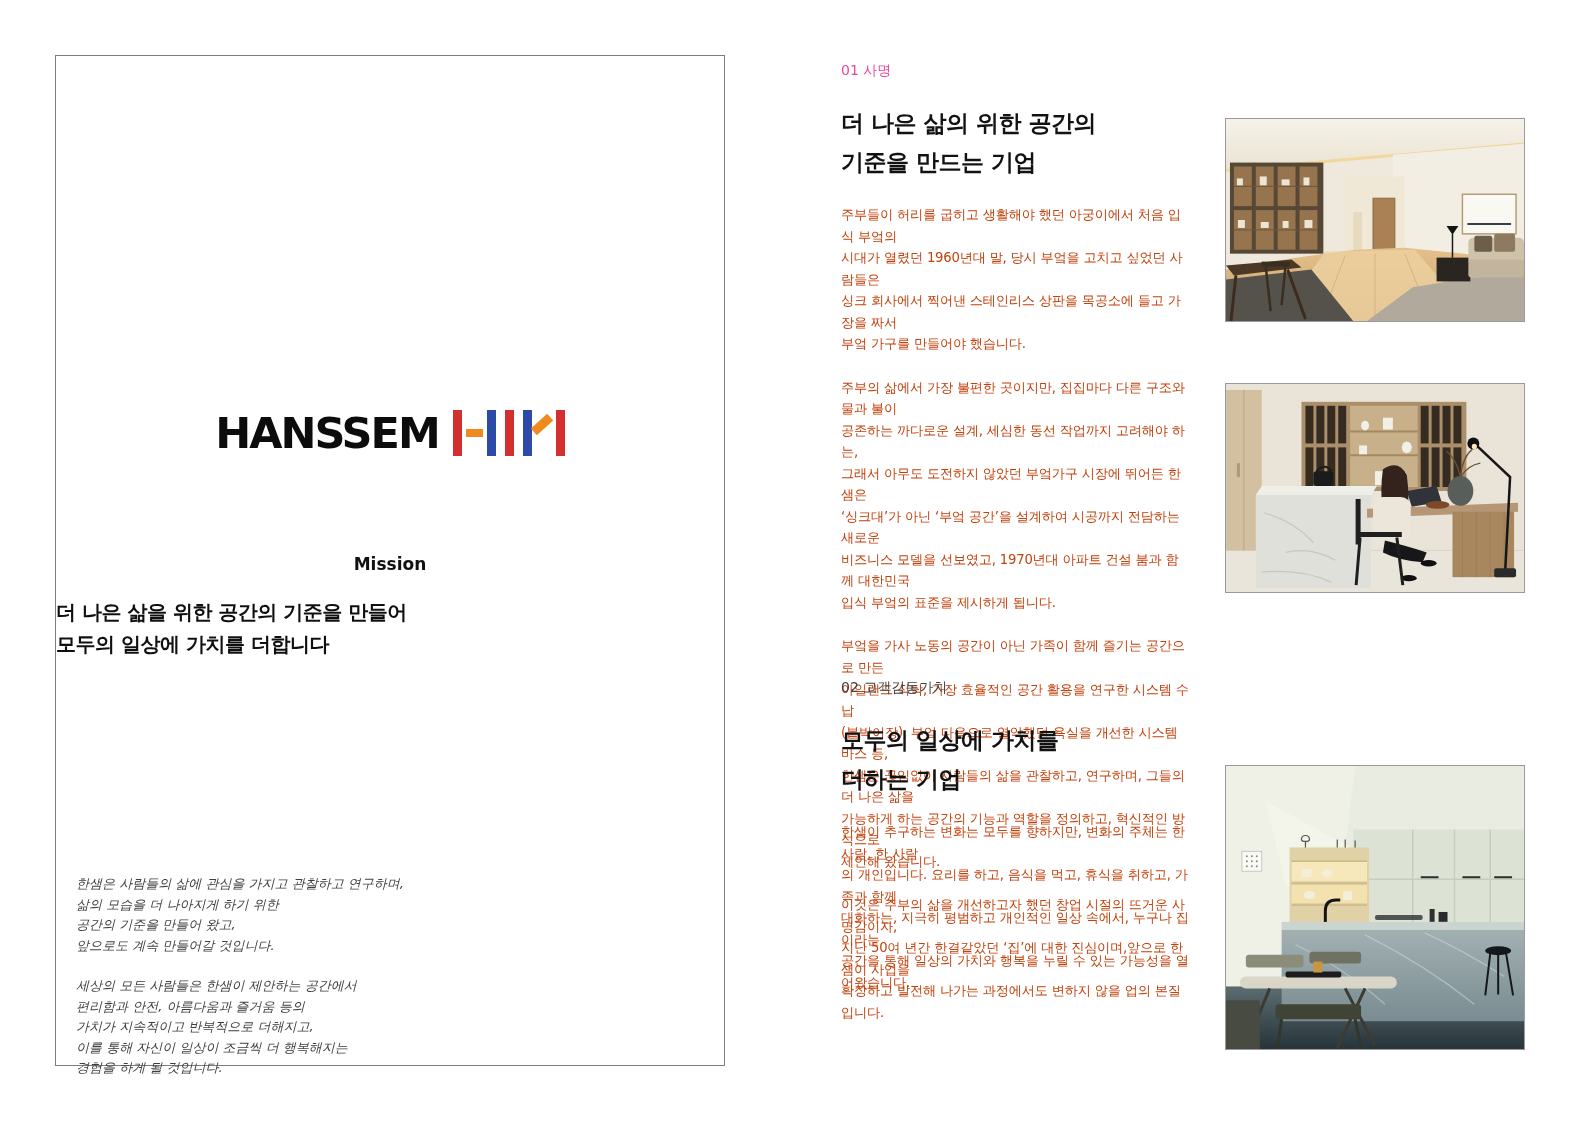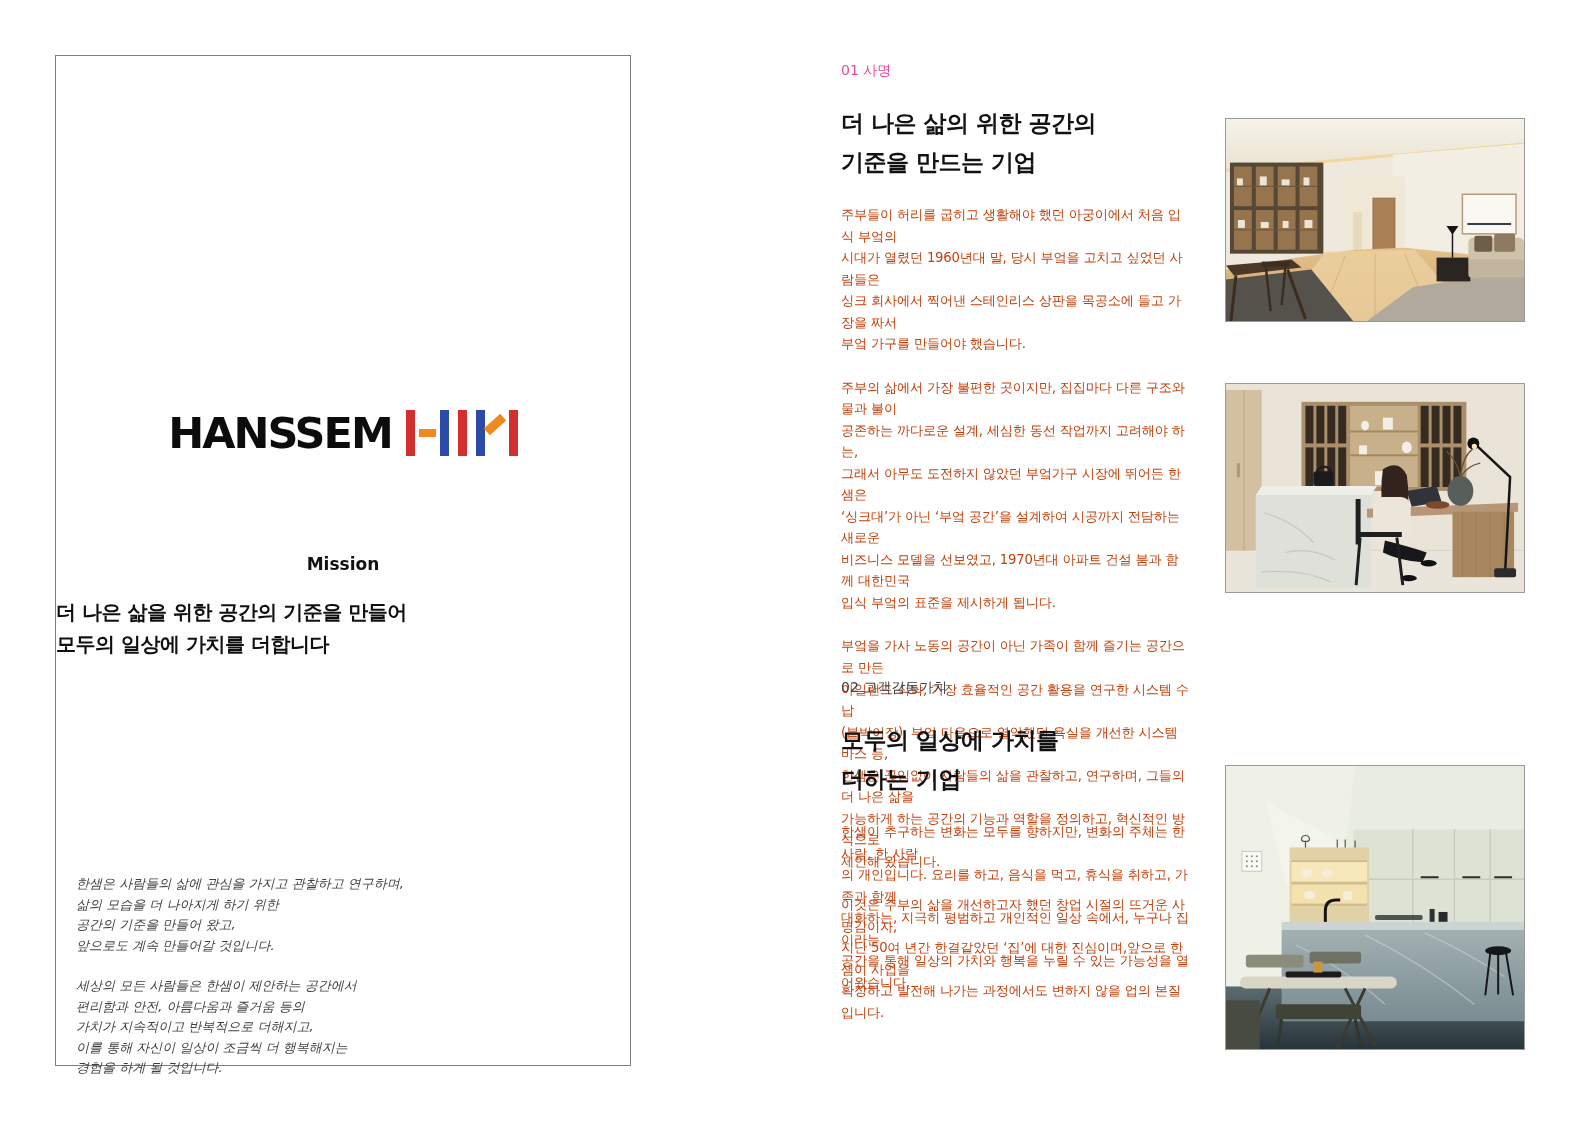--- a/index.html
+++ b/index.html
@@ -1,20 +1,20 @@
 <!DOCTYPE html>
 <html><head>
 <meta charset="utf-8">
 <style>
   * { margin:0; padding:0; box-sizing:border-box; }
   body { background:#ffffff; font-family:"DejaVu Sans","Liberation Sans",sans-serif; }
   .canvas { position:relative; width:1588px; height:1123px; background:#ffffff; overflow:hidden; }
 
   
-  .left-page { position:absolute; left:55px; top:55px; width:576px; height:1011px;
+  .left-page { position:absolute; left:55px; top:55px; width:670px; height:1011px;
                background:#ffffff; border:1px solid #7e7e7e; }
   .logo-row { position:absolute; top:352px; left:0; right:0; display:flex;
               justify-content:center; align-items:center; gap:14px; }
   .logo-text { font-size:43px; font-weight:900; letter-spacing:-2px; color:#0c0c0c;
                transform:scaleY(0.98); }
   .logo-mark { position:relative; width:112px; height:46px; display:inline-block; }
   .logo-mark i { position:absolute; display:block; }
   .mk-b { width:9px; height:46px; top:0; }
   .mk-r1 { left:0; }  .mk-bl1 { left:34px; } .mk-r2 { left:52px; }
   .mk-bl2 { left:70px; } .mk-r3 { left:103px; }

